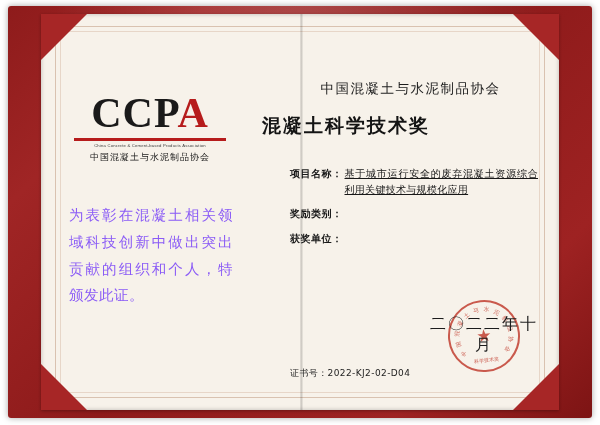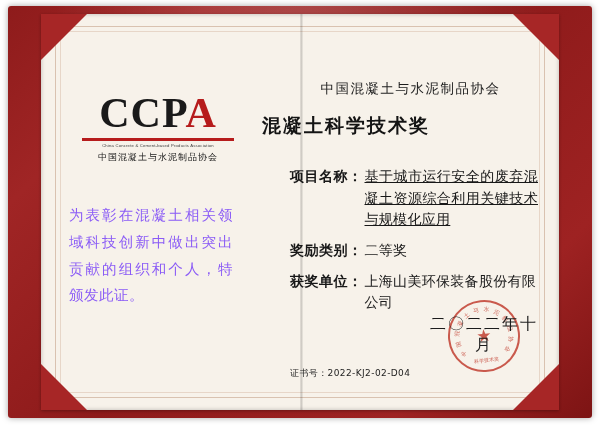--- a/index.html
+++ b/index.html
@@ -108,21 +108,21 @@
   
   .left-page {
     position: absolute;
     left: 41px;
     top: 14px;
     width: 218px;
     height: 396px;
   }
   .logo-block {
     position: absolute;
-    left: 32px;
+    left: 24px;
     top: 78px;
     width: 170px;
     text-align: center;
   }
   .ccpa-word {
     font-family: "Liberation Serif", serif;
     font-weight: bold;
     font-size: 42px;
     letter-spacing: 1px;
     color: #1a1a1a;
@@ -199,21 +199,21 @@
 
   .fields {
     position: absolute;
     top: 152px;
     left: 28px;
     width: 248px;
   }
   .field-row {
     display: flex;
     margin-bottom: 9px;
-    font-size: 14px;
+    font-size: 10px;
     color: #181818;
     line-height: 1.55;
   }
   .field-label {
     flex: 0 0 auto;
     font-weight: bold;
     letter-spacing: 0.5px;
     white-space: nowrap;
   }
   .field-value {
@@ -331,26 +331,24 @@
     <div class="fields">
 
       <div class="field-row project">
         <span class="field-label">项目名称：</span>
         <span class="field-value">基于城市运行安全的废弃混凝土资源综合利用关键技术与规模化应用</span>
       </div>
 
 
       <div class="field-row">
         <span class="field-label">奖励类别：</span>
-        <span class="field-value">二等奖</span>
       </div>
 
       <div class="field-row">
         <span class="field-label">获奖单位：</span>
-        <span class="field-value">上海山美环保装备股份有限公司</span>
       </div>
     </div>
 
     <div class="seal">
       <div class="star">★</div>
       <div class="seal-bottom">科学技术奖</div>
     <div class="seal-ring-text">
           <span style="transform: rotate(-125deg) translate(0px, -26px) rotate(0deg) translate(-50%, -50%);">中</span>
           <span style="transform: rotate(-102.273deg) translate(0px, -26px) rotate(0deg) translate(-50%, -50%);">国</span>
           <span style="transform: rotate(-79.5455deg) translate(0px, -26px) rotate(0deg) translate(-50%, -50%);">混</span>

